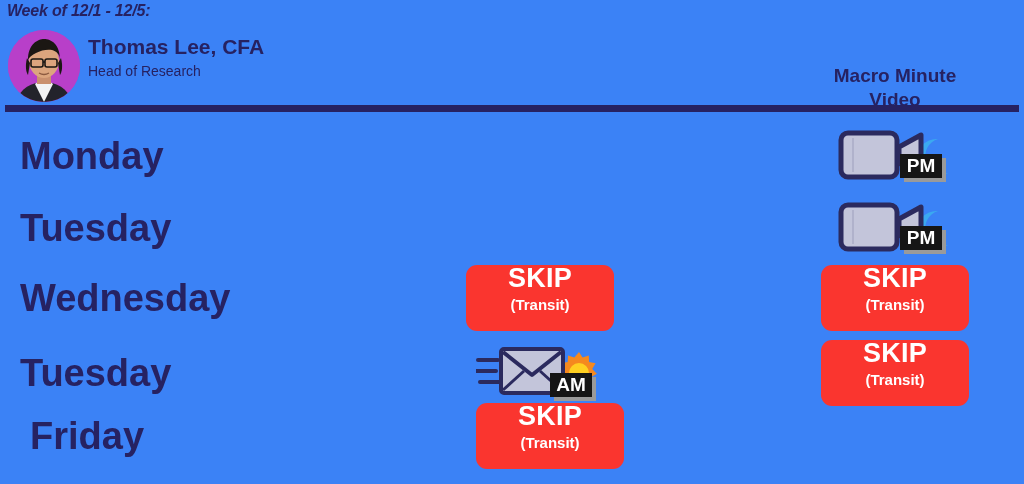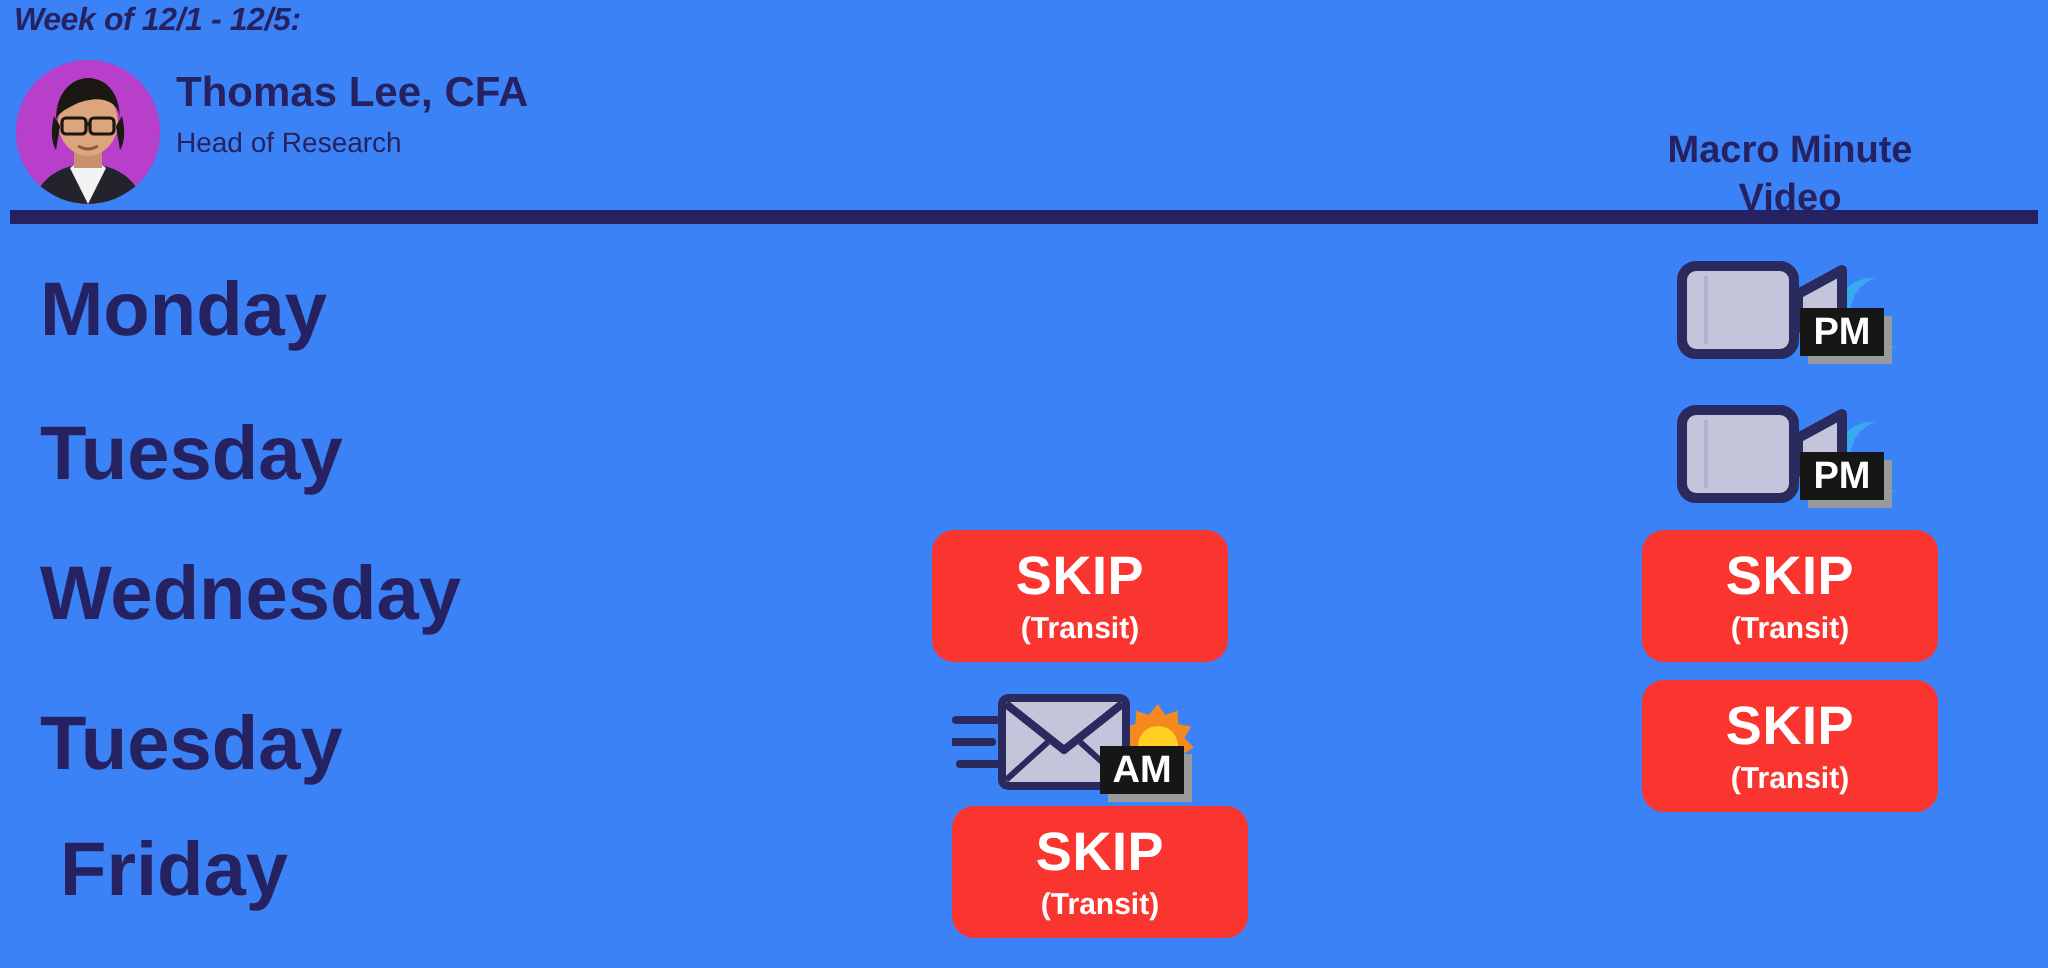--- a/index.html
+++ b/index.html
@@ -132,21 +132,21 @@
 
   
   .skip-badge {
     width: 148px;
     height: 66px;
     background: #fa352f;
     border-radius: 11px;
     display: flex;
     flex-direction: column;
     align-items: center;
-    justify-content: center;
+    justify-content: flex-start;
     color: #ffffff;
     cursor: pointer;
   }
   .skip-main {
     font-size: 27px;
     font-weight: bold;
     line-height: 1;
     letter-spacing: 0.3px;
   }
   .skip-sub {

